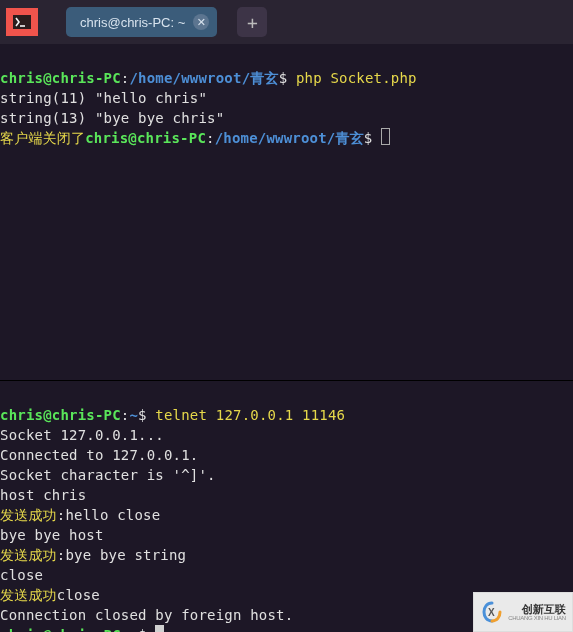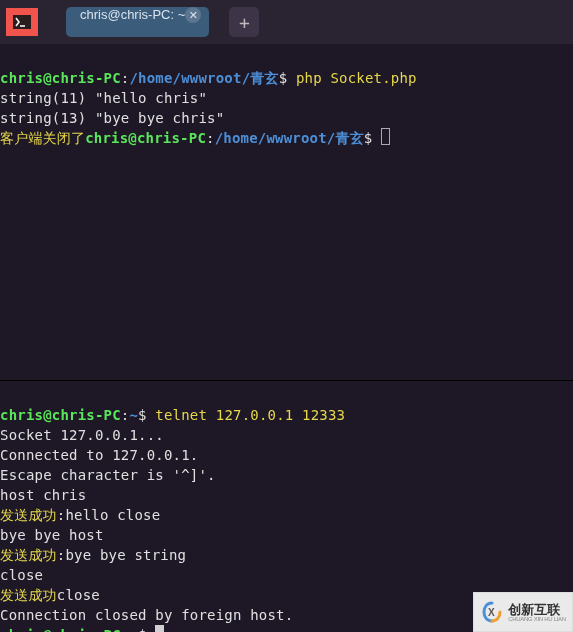--- a/index.html
+++ b/index.html
@@ -36,23 +36,23 @@
     }
     .app-icon svg {
       width: 18px;
       height: 14px;
     }
     .tab {
       height: 30px;
       background: #3b5c7a;
       border-radius: 5px;
       display: flex;
-      align-items: flex-start;
+      align-items: center;
       padding: 0 8px 0 14px;
-      gap: 0;
+      gap: 8px;
       color: #d8e3ee;
       font-size: 13px;
       font-family: sans-serif;
     }
     .tab-close {
       width: 16px;
       height: 16px;
       border-radius: 50%;
       background: #5c7590;
       display: flex;
@@ -131,23 +131,24 @@
       width: 24px;
       height: 24px;
       position: relative;
     }
     .wm-text {
       display: flex;
       flex-direction: column;
       line-height: 1;
     }
     .wm-cn {
-      font-size: 13px;
+      font-size: 11px;
       font-weight: bold;
       color: #333;
+      text-align: right;
     }
     .wm-en {
       font-size: 6px;
       color: #888;
       letter-spacing: -0.3px;
     }
   </style>
 </head>
 <body>
 
@@ -169,24 +170,24 @@
 </div>
 
 <div class="terminal-area pane-top">
 <span class="green">chris@chris-PC</span><span class="white">:</span><span class="blue">/home/wwwroot/青玄</span><span class="white">$ </span><span class="yellow">php Socket.php</span>
 <span class="white">string(11) "hello chris"</span>
 <span class="white">string(13) "bye bye chris"</span>
 <span class="yellow">客户端关闭了</span><span class="green">chris@chris-PC</span><span class="white">:</span><span class="blue">/home/wwwroot/青玄</span><span class="white">$ </span><span class="cursor-block"></span>
 </div>
 
 <div class="terminal-area pane-bottom">
-<span class="green">chris@chris-PC</span><span class="white">:</span><span class="blue">~</span><span class="white">$ </span><span class="yellow">telnet 127.0.0.1 12333</span>
+<span class="green">chris@chris-PC</span><span class="white">:</span><span class="blue">~</span><span class="white">$ </span><span class="yellow">telnet 127.0.0.1 11146</span>
 <span class="white">Socket 127.0.0.1...</span>
 <span class="white">Connected to 127.0.0.1.</span>
-<span class="white">Escape character is '^]'.</span>
+<span class="white">Socket character is '^]'.</span>
 <span class="white">host chris</span>
 <span class="yellow">发送成功</span><span class="white">:hello close</span>
 <span class="white">bye bye host</span>
 <span class="yellow">发送成功</span><span class="white">:bye bye string</span>
 <span class="white">close</span>
 <span class="yellow">发送成功</span><span class="white">close</span>
 <span class="white">Connection closed by foreign host.</span>
 <span class="green">chris@chris-PC</span><span class="white">:</span><span class="blue">~</span><span class="white">$ </span><span class="cursor-fill"></span>
 </div>
 

